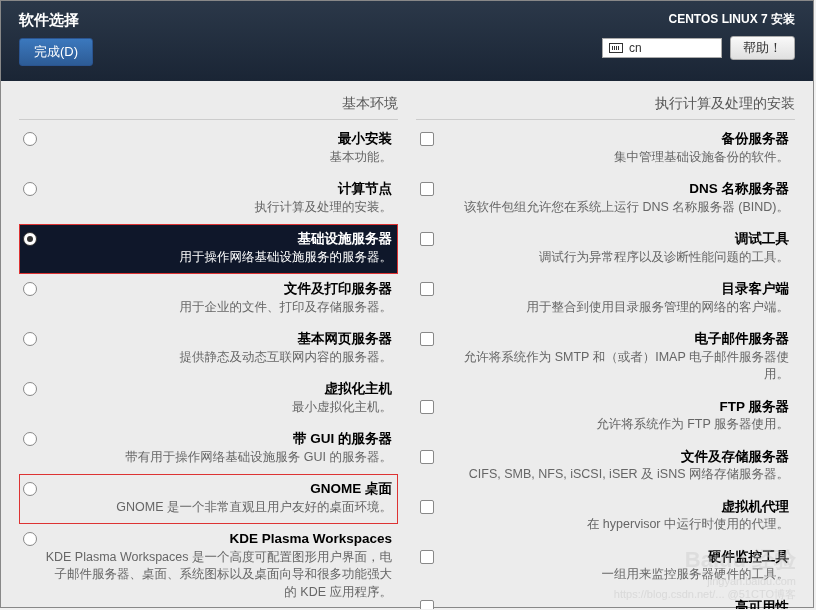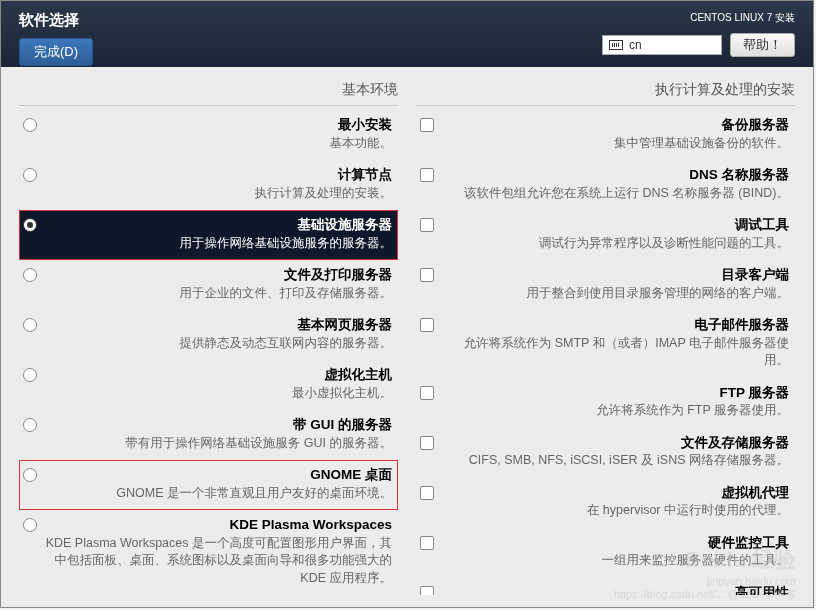--- a/index.html
+++ b/index.html
@@ -1,22 +1,22 @@
 <!DOCTYPE html>
 <html><head>
   <meta charset="utf-8">
   <style>
     * { margin: 0; padding: 0; box-sizing: border-box; }
     body { font-family: "Microsoft YaHei", "SimHei", sans-serif; background: #f0f0f0; width: 816px; height: 610px; overflow: hidden; }
     .window { border: 1px solid #888; width: 814px; height: 608px; background: #ececec; }
-    .header { background: linear-gradient(to bottom, #2b3849, #1a2535); height: 66px; color: white; position: relative; padding: 10px 18px; }
+    .header { background: linear-gradient(to bottom, #2b3849, #1a2535); height: 80px; color: white; position: relative; padding: 10px 18px; }
     .header-title { font-size: 15px; font-weight: bold; }
     .done-btn { margin-top: 8px; display: inline-block; background: linear-gradient(to bottom, #3b78bd, #2d5c96); border: 1px solid #2a5490; border-radius: 3px; padding: 4px 14px; color: white; font-size: 13px; cursor: pointer; }
     .header-right { position: absolute; right: 18px; top: 10px; text-align: right; }
-    .product-title { font-size: 10px; font-weight: normal; margin-bottom: 8px; white-space: nowrap; }
+    .product-title { font-size: 12px; font-weight: bold; margin-bottom: 8px; white-space: nowrap; }
     .lang-help { display: flex; gap: 8px; align-items: center; justify-content: flex-end; }
     .lang-box { background: white; border: 1px solid #aaa; padding: 2px 6px; display: flex; align-items: center; gap: 6px; font-size: 12px; color: #333; min-width: 120px; }
     .kb-icon { display: inline-block; width: 14px; height: 10px; border: 1px solid #333; position: relative; }
     .kb-icon::after { content: ''; position: absolute; left: 2px; right: 2px; top: 2px; bottom: 2px; background: repeating-linear-gradient(to right, #333 0 1px, transparent 1px 2px); }
     .help-btn { background: linear-gradient(to bottom, #f9f9f9, #e0e0e0); border: 1px solid #aaa; border-radius: 3px; padding: 2px 12px; font-size: 13px; cursor: pointer; color: #333; }
     .content { display: flex; padding: 14px 18px 0; height: 528px; gap: 18px; }
     .column { flex: 1; display: flex; flex-direction: column; overflow: hidden; text-align: right; }
     .col-header { font-size: 14px; color: #555; padding-bottom: 6px; border-bottom: 1px solid #ccc; margin-bottom: 4px; }
     .list { overflow-y: auto; flex: 1; }
     .list::-webkit-scrollbar { width: 10px; }
@@ -113,21 +113,21 @@
             <span class="radio"></span>
             <div class="item-text">
               <div class="item-title">GNOME 桌面</div>
               <div class="item-desc">GNOME 是一个非常直观且用户友好的桌面环境。</div>
             </div>
           </div>
           <div class="item">
             <span class="radio"></span>
             <div class="item-text">
               <div class="item-title">KDE Plasma Workspaces</div>
-              <div class="item-desc">KDE Plasma Workspaces 是一个高度可配置图形用户界面，其中包括面板、桌面、系统图标以及桌面向导和很多功能强大的 KDE 应用程序。</div>
+              <div class="item-desc">KDE Plasma Workspaces 是一个高度可配置图形用户界面，电子邮件服务器、桌面、系统图标以及桌面向导和很多功能强大的 KDE 应用程序。</div>
             </div>
           </div>
         </div>
     </div>
     <div class="column">
       <div class="col-header">执行计算及处理的安装</div>
       <div class="list" id="right-list">
           <div class="item">
             <span class="check"></span>
             <div class="item-text">

